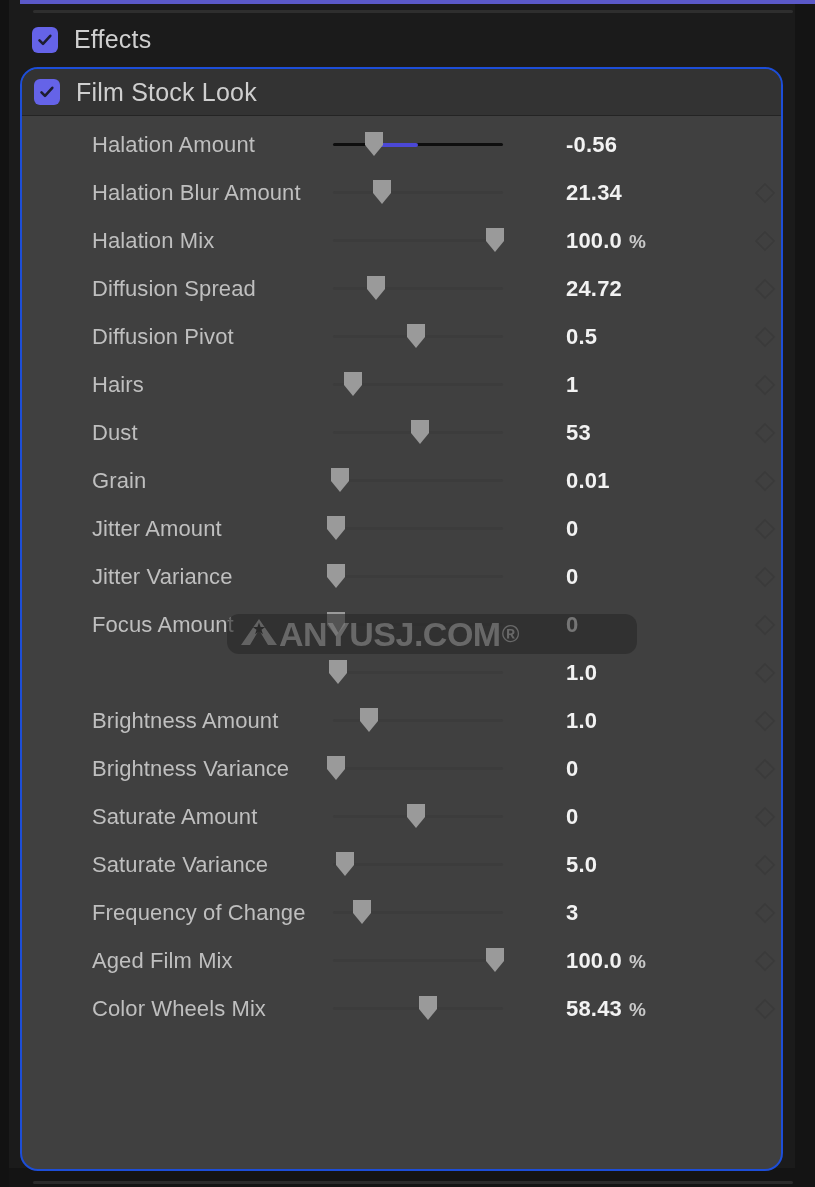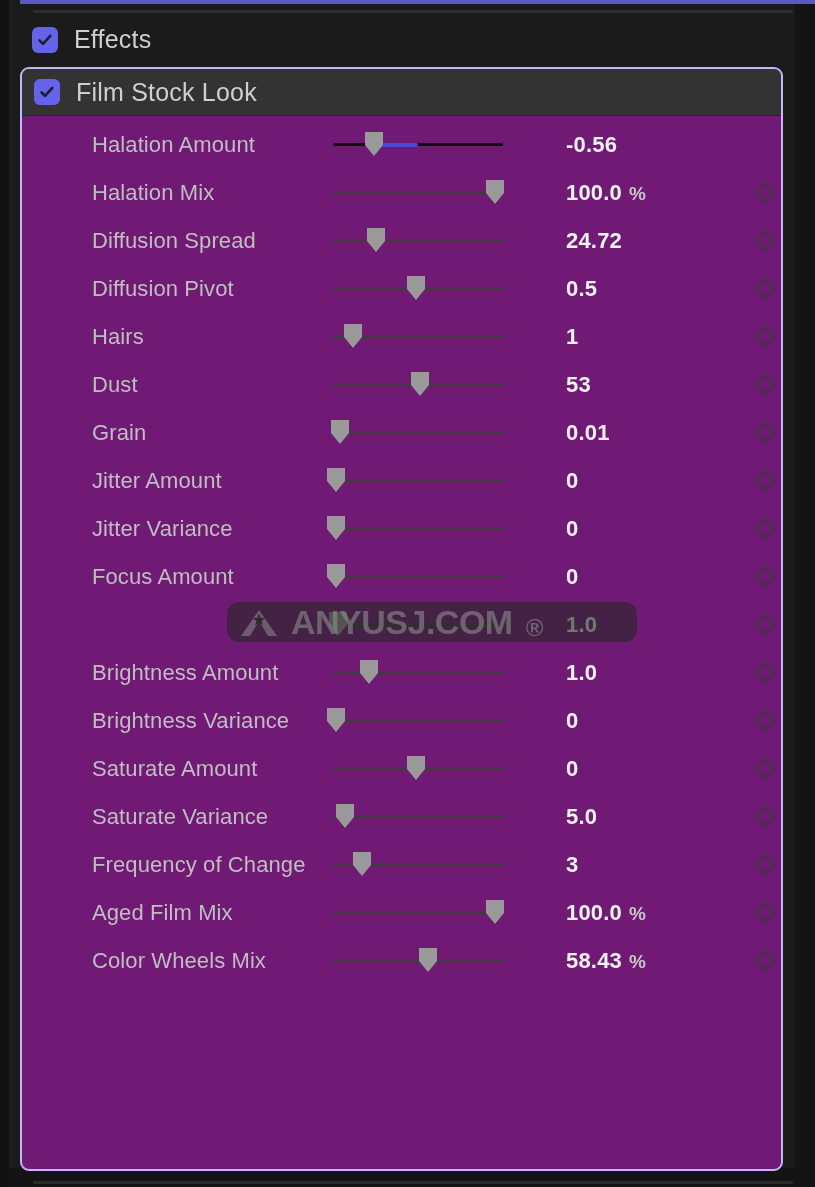--- a/index.html
+++ b/index.html
@@ -52,23 +52,23 @@
     display: flex; align-items: center; gap: 16px;
   }
   .effects-label {
     font-size: 25px; color: #cfcfcf; letter-spacing: 0.2px;
   }
 
   
   .effect-panel {
     position: absolute; left: 20px; top: 67px;
     width: 763px; height: 1104px;
-    border: 2px solid #c4b5fd;
-    border-radius: 9px;
-    background: #701a75;
+    border: 2px solid #1d4ed8;
+    border-radius: 18px;
+    background: #404040;
     overflow: hidden;
   }
   .panel-header {
     height: 47px;
     background: #333333;
     display: flex; align-items: center; gap: 16px;
     padding-left: 12px;
     border-bottom: 1px solid #242424;
   }
   .panel-title {
@@ -120,23 +120,23 @@
     margin-left: 7px;
   }
   .keyframe {
     position: absolute; left: 707px; top: 12px;
     width: 24px; height: 24px;
   }
   .keyframe svg { display: block; }
 
   
   .watermark {
-    position: absolute; left: 205px; top: 533px;
+    position: absolute; left: 205px; top: 545px;
     width: 410px; height: 40px;
-    display: flex; align-items: flex-end; gap: 12px;
+    display: flex; align-items: center; 
     pointer-events: none;
   }
   .wm-badge {
     position: absolute; left: 0; top: 0;
     width: 410px; height: 40px;
     background: rgba(40,40,40,0.62);
     border-radius: 12px;
   }
   .wm-logo { position: relative; margin-left: 12px; }
   .wm-text {
@@ -190,20 +190,37 @@
           <div class="slider">
             <div class="track dark"></div>
             <div class="fill" style="left: 40.8px; width: 44.2px;"></div>
             <div class="handle" style="left: 40.8px;">
               <svg width="22" height="26" viewBox="0 0 22 26">
                 <path d="M2 1 H20 V14 L11 25 L2 14 Z" fill="#9a9a9a"></path>
               </svg>
             </div>
           </div>
           <span class="param-value"><span>-0.56</span></span>
+        </div>
+        <div class="param-row">
+          <span class="param-label">Halation Blur Amount</span>
+          <div class="slider">
+            <div class="track"></div>
+            <div class="handle" style="left: 49.3px;">
+              <svg width="22" height="26" viewBox="0 0 22 26">
+                <path d="M2 1 H20 V14 L11 25 L2 14 Z" fill="#9a9a9a"></path>
+              </svg>
+            </div>
+          </div>
+          <span class="param-value"><span>21.34</span></span>
+          <div class="keyframe">
+            <svg width="24" height="24" viewBox="0 0 24 24">
+              <path d="M12 3 L21 12 L12 21 L3 12 Z" fill="none" stroke="#3a3a3a" stroke-width="1.6"></path>
+            </svg>
+          </div>
         </div>
         <div class="param-row">
           <span class="param-label">Halation Mix</span>
           <div class="slider">
             <div class="track"></div>
             <div class="handle" style="left: 161.5px;">
               <svg width="22" height="26" viewBox="0 0 22 26">
                 <path d="M2 1 H20 V14 L11 25 L2 14 Z" fill="#9a9a9a"></path>
               </svg>
             </div>

